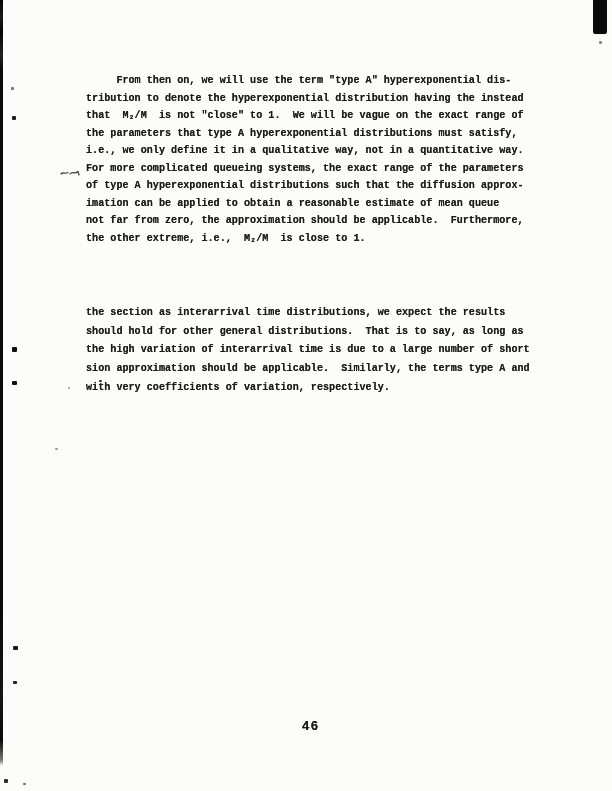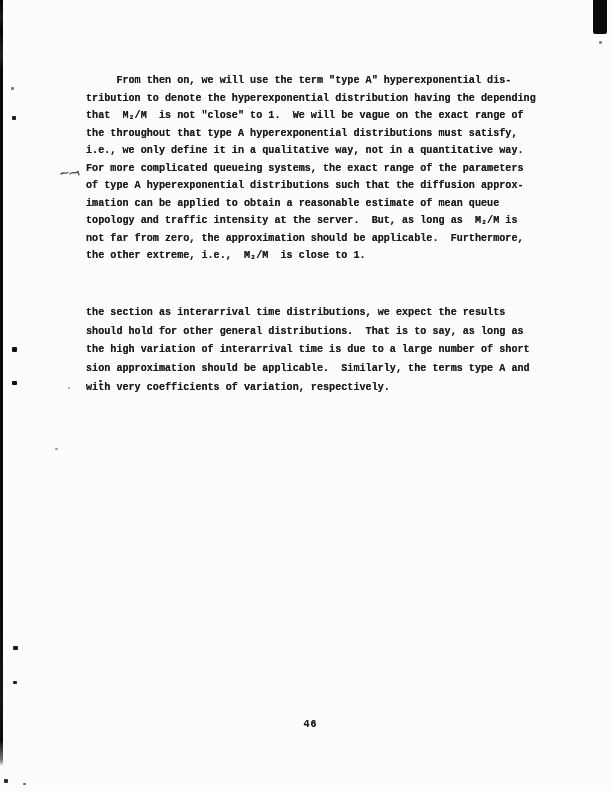--- a/index.html
+++ b/index.html
@@ -26,21 +26,21 @@
     letter-spacing:.02px;
   }
   .para .tl{white-space:pre;}
   .para1{top:72px;}
   .para1 .tl{line-height:17.5px;height:17.5px;}
   .para2{top:304px;}
   .para2 .tl{line-height:18.7px;height:18.7px;}
   .pageno{
     position:absolute;left:86px;top:719px;width:449px;
     text-align:center;
-    font-size:10px;font-weight:700;color:var(--ink);
+    font-size:13px;font-weight:700;color:var(--ink);
     text-shadow:0 0 .45px rgba(20,20,20,.75);
     letter-spacing:1px;
   }
   
   .edge-strip{
     position:absolute;left:0;top:0;width:3px;height:766px;
     background:linear-gradient(180deg,
       #050505 0px,#1a1a1a 18px,#050505 30px,#222 55px,
       #0a0a0a 70px,#0a0a0a 600px,#161616 700px,#0a0a0a 740px,
       rgba(10,10,10,.55) 760px,rgba(10,10,10,0) 766px);
@@ -60,28 +60,27 @@
 
   <div class="edge-strip"></div>
   <div class="corner-bar"></div>
 
   <svg class="scribble" viewBox="0 0 24 12">
     <path d="M1 8 C3 5.5 5 8.5 8 6.5 M10 8 C12 4.5 15 9 18 5.5 M18 5.5 L19 9" stroke="#4a4a4a" stroke-width="1.3" fill="none" stroke-linecap="round"></path>
   </svg>
 
   <div class="para para1">
     <div class="tl">     From then on, we will use the term "type A" hyperexponential dis-</div>
-    <div class="tl">tribution to denote the hyperexponential distribution having the depending</div>
+    <div class="tl">tribution to denote the hyperexponential distribution having the instead</div>
     <div class="tl">that  M₂/M  is not "close" to 1.  We will be vague on the exact range of</div>
-    <div class="tl">the throughout that type A hyperexponential distributions must satisfy,</div>
+    <div class="tl">the parameters that type A hyperexponential distributions must satisfy,</div>
     <div class="tl">i.e., we only define it in a qualitative way, not in a quantitative way.</div>
     <div class="tl">For more complicated queueing systems, the exact range of the parameters</div>
     <div class="tl">of type A hyperexponential distributions such that the diffusion approx-</div>
     <div class="tl">imation can be applied to obtain a reasonable estimate of mean queue</div>
-    <div class="tl">topology and traffic intensity at the server.  But, as long as  M₂/M is</div>
     <div class="tl">not far from zero, the approximation should be applicable.  Furthermore,</div>
     <div class="tl">the other extreme, i.e.,  M₂/M  is close to 1.</div>
   </div>
 
   <div class="para para2">
     <div class="tl">the section as interarrival time distributions, we expect the results</div>
     <div class="tl">should hold for other general distributions.  That is to say, as long as</div>
     <div class="tl">the high variation of interarrival time is due to a large number of short</div>
     <div class="tl">sion approximation should be applicable.  Similarly, the terms type A and</div>
     <div class="tl">with very coefficients of variation, respectively.</div>

